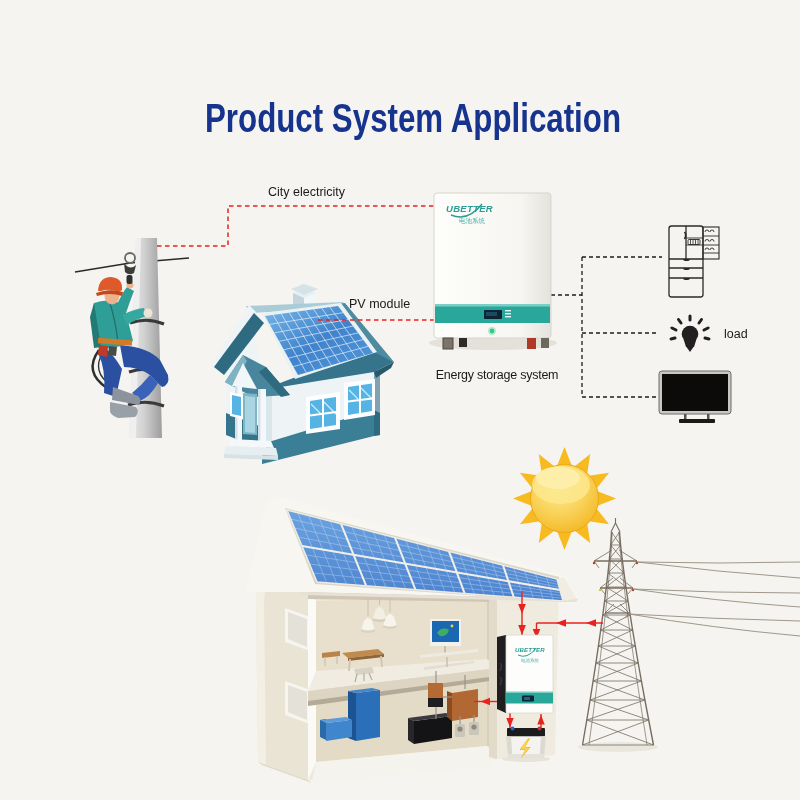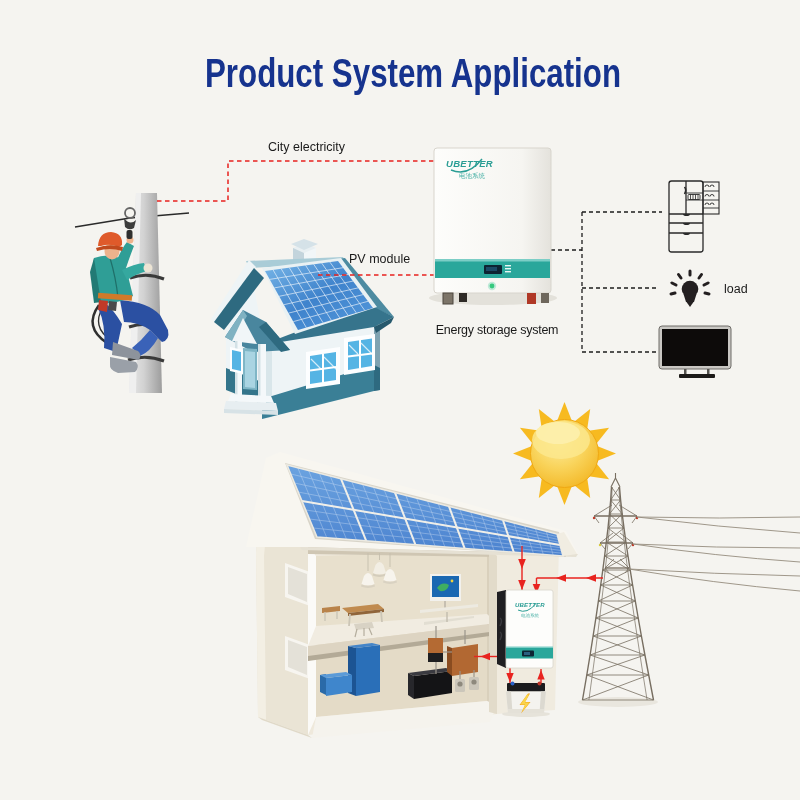--- a/index.html
+++ b/index.html
@@ -1,17 +1,17 @@
 <!DOCTYPE html>
 <html><head>
 <meta charset="utf-8">
 <style>
   html,body{margin:0;padding:0;width:800px;height:800px;overflow:hidden;}
   body{background:#f5f4f0;font-family:"Liberation Sans",sans-serif;}
-  #stage{position:relative;width:800px;height:564px;}
+  #stage{position:relative;width:800px;height:564px;margin-top:45px;}
   svg{position:absolute;top:0;left:0;}
 </style>
 </head>
 <body>
 <div id="stage">
 <svg width="800" height="800" viewBox="0 0 800 800">
   <defs>
     <linearGradient id="poleg" x1="0" y1="0" x2="1" y2="0">
       <stop offset="0" stop-color="#e9e9e9"></stop>
           <stop offset="0.45" stop-color="#d2d2d2"></stop>

